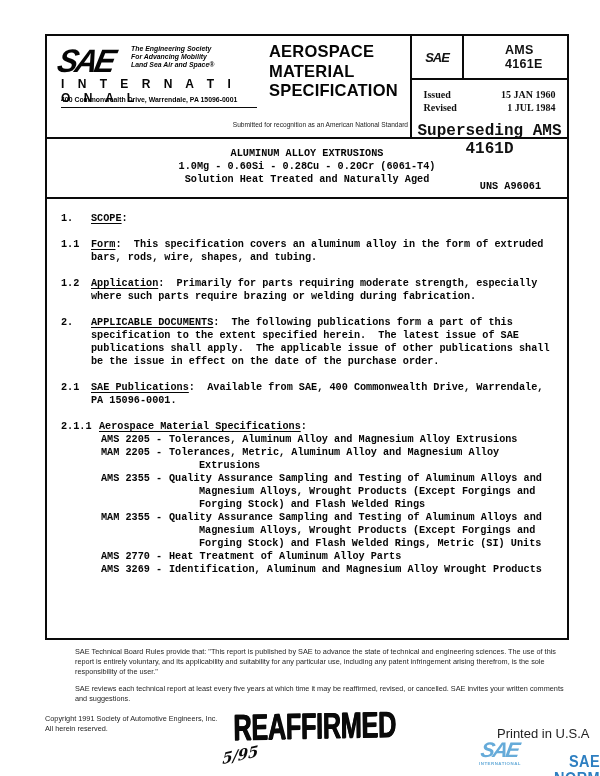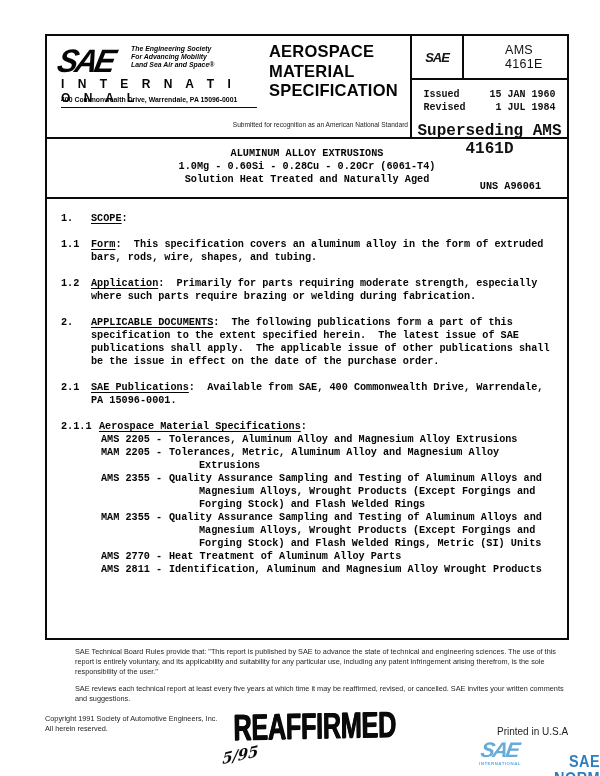--- a/index.html
+++ b/index.html
@@ -44,24 +44,24 @@
   }
   .hdr-right { position:absolute; right:0; top:0; bottom:0; width:157px; border-left:2.5px solid #0a0a0a; }
   .hr-top { display:flex; height:44px; border-bottom:2.5px solid #0a0a0a; }
   .sae-cell {
     flex:0 0 52px; border-right:2.5px solid #0a0a0a;
     display:flex; align-items:center; justify-content:center;
     font-size:13px; font-weight:900; font-style:italic; letter-spacing:-1px;
   }
   .num-cell {
     flex:1; display:flex; align-items:center; justify-content:center;
-    font-size:12.5px; font-weight:400; letter-spacing:0.3px;padding-left:41px;
+    font-size:12.5px; font-weight:700; letter-spacing:0.3px;padding-left:41px;
   }
   .hr-bot { padding-top:9px; font-weight:700; font-size:10px; }
-  .iss-row { display:flex; width:132px; margin:0 auto; line-height:12.5px; }
+  .iss-row { display:flex; width:132px; margin:0 auto; line-height:12.5px;font-family:Liberation Serif, serif; }
   .iss-label { flex:0 0 58px; }
   .iss-date { flex:1; text-align:right; }
   .sup-row { text-align:center; margin-top:8px; font-size:16px; }
 
   
   .titleblock {
     position:relative; height:60px; border-bottom:2.5px solid #0a0a0a;
     text-align:center; padding-top:8px;
     font-size:10.2px; font-weight:700; line-height:13px; color:#050505;
   }
@@ -77,21 +77,21 @@
   .pubs { margin-left:40px; margin-top:-13px; }
   .pub { display:flex; }
   .pcode { flex:0 0 68px; }
   .pdesc { flex:1; padding-left:30px; text-indent:-30px; white-space:pre-wrap; }
 
   
   .legal { position:absolute; left:75px; width:493px; font-size:7.3px; line-height:9.8px; color:#1f1f1f; }
   .legal-1 { top:647px; }
   .legal-2 { top:684px; }
   .copyright { position:absolute; left:45px; top:714px; font-size:7.3px; line-height:9.6px; color:#1f1f1f; }
-  .printed { position:absolute; left:497px; top:726px; font-size:10px; color:#1f1f1f; }
+  .printed { position:absolute; left:497px; top:726px; font-size:13px; color:#1f1f1f; }
   .stamp {
     position:absolute; left:233px; top:707px;
     font-size:31px; font-weight:900; letter-spacing:-0.5px; color:#0a0a0a;
     transform:scale(0.82,1.18) rotate(-0.8deg); transform-origin:left top;
     text-shadow:0.7px 0 #0a0a0a, 0 0.5px #0a0a0a;
   }
   .handwrite {
     position:absolute; left:222px; top:746px;
     font-size:15px; font-style:italic; font-weight:600; color:#0a0a0a;
     transform:rotate(-12deg) skewX(-14deg);
@@ -205,21 +205,21 @@
         </div>
         <div class="pub">
           <span class="pcode">MAM 2355 -</span>
           <span class="pdesc">Quality Assurance Sampling and Testing of Aluminum Alloys and Magnesium Alloys, Wrought Products (Except Forgings and Forging Stock) and Flash Welded Rings, Metric (SI) Units</span>
         </div>
         <div class="pub">
           <span class="pcode">AMS 2770 -</span>
           <span class="pdesc">Heat Treatment of Aluminum Alloy Parts</span>
         </div>
         <div class="pub">
-          <span class="pcode">AMS 2811 -</span>
+          <span class="pcode">AMS 3269 -</span>
           <span class="pdesc">Identification, Aluminum and Magnesium Alloy Wrought Products</span>
         </div>
       </div>
 
     </div>
   </div>
 
   <div class="legal legal-1">SAE Technical Board Rules provide that: "This report is published by SAE to advance the state of technical and engineering sciences. The use of this report is entirely voluntary, and its applicability and suitability for any particular use, including any patent infringement arising therefrom, is the sole responsibility of the user."</div>
   <div class="legal legal-2">SAE reviews each technical report at least every five years at which time it may be reaffirmed, revised, or cancelled. SAE invites your written comments and suggestions.</div>
 

